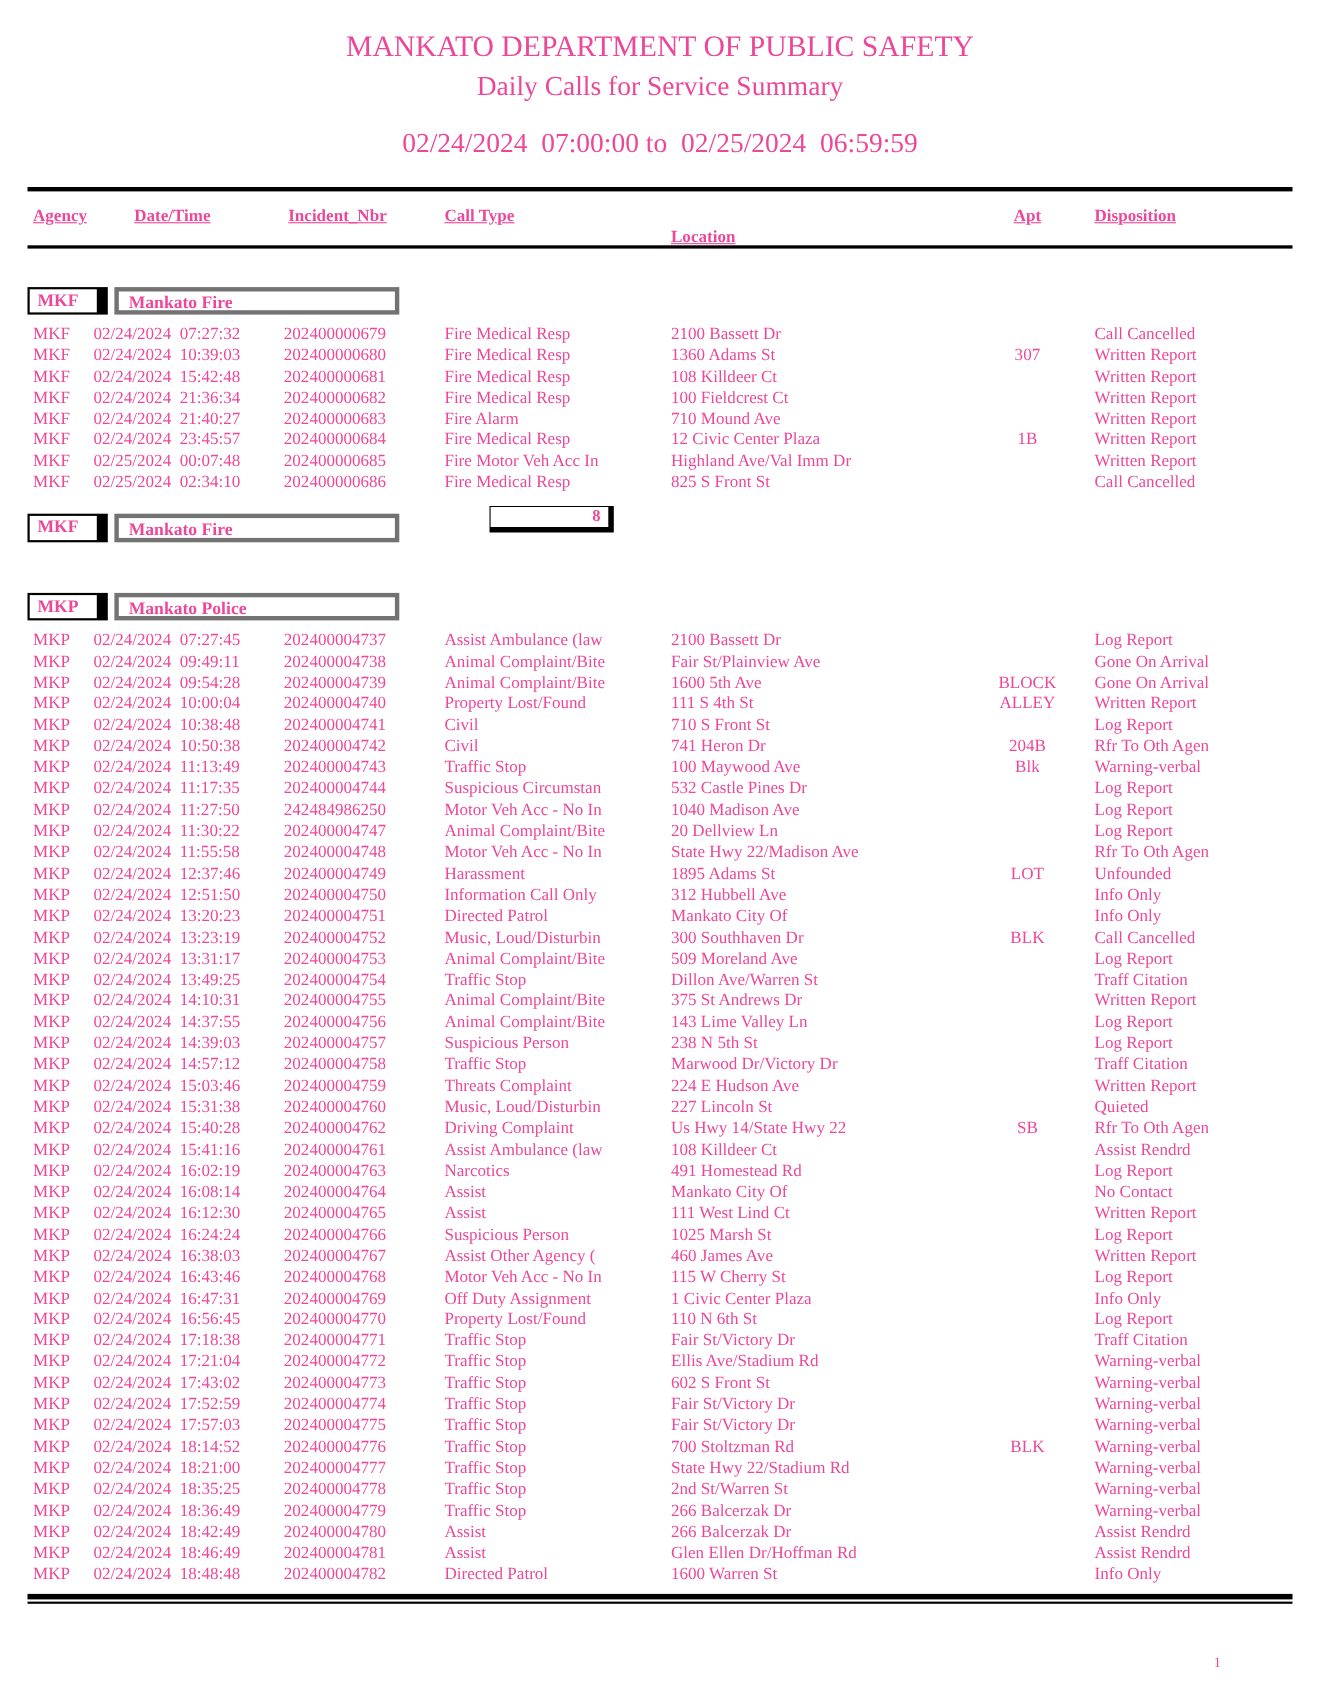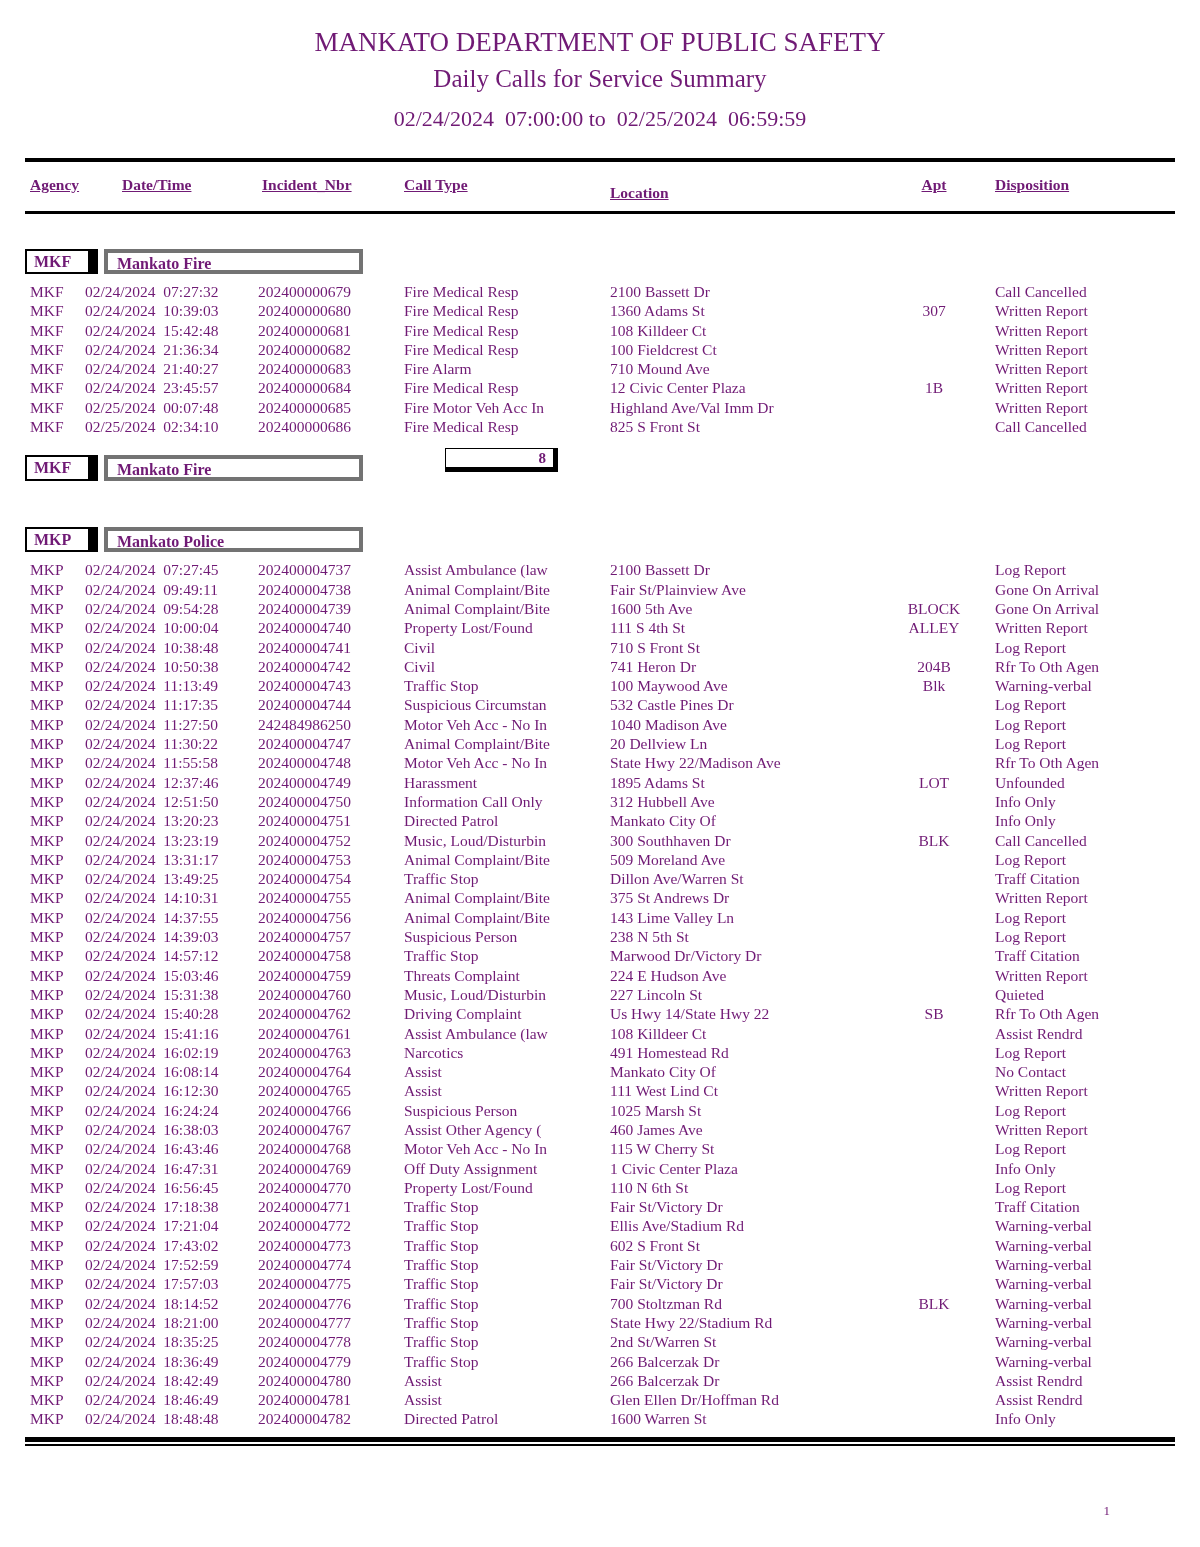--- a/index.html
+++ b/index.html
@@ -1,37 +1,37 @@
 <!DOCTYPE html>
 <html><head>
 <meta charset="utf-8">
 <style>
   html,body{margin:0;padding:0;background:#fff;}
   .page{
     width:1200px;height:1547px;position:relative;margin:0 auto;
-    background:#fff;color:#701a75;overflow:hidden;
+    background:#fff;color:#ec4899;overflow:hidden;
     font-family:"Liberation Serif", serif;
   }
   
   .doc-header{text-align:center;padding-top:24px;}
   .title{font-size:27px;line-height:36px;}
   .subtitle{font-size:25px;line-height:34px;margin-top:2px;}
-  .daterange{font-size:22px;line-height:34px;margin-top:6px;white-space:pre;}
+  .daterange{font-size:25px;line-height:34px;margin-top:18px;white-space:pre;}
   
   .rule-top{margin:22px 25px 0;border-top:4px solid #000;}
   .rule-mid{margin:10px 25px 0;border-top:3px solid #000;}
   .rule-bottom{margin:8px 25px 0;border-top:5px solid #000;height:2px;border-bottom:2px solid #000;}
   
   .grid7{display:grid;grid-template-columns:55px 173px 146px 206px 295px 58px 1fr;}
   .col-headers{margin:14px 30px 13px;height:22px;font-weight:bold;font-size:15.5px;}
   .col-headers span{white-space:nowrap;}
   .col-headers .u{text-decoration:underline;}
   .col-headers .c2{padding-left:37px;}
   .col-headers .c3{padding-left:4px;}
-  .col-headers .c5{position:relative;top:8px;}
+  .col-headers .c5{position:relative;top:19px;}
   .c6{text-align:center;}
   .c7{padding-left:32px;}
   
   #sections{padding:0 30px;}
   .section{margin-top:35px;}
   .section + .section{margin-top:46px;}
   .section-header,.section-footer{display:flex;align-items:stretch;height:25px;margin-left:-5px;position:relative;}
   .section-footer{margin-top:19px;height:26px;}
   .code-box{width:54px;border:2px solid #000;padding-left:7px;font-weight:bold;font-size:16px;line-height:21px;}
   .code-bar{width:8px;background:#000;margin-right:6px;}

